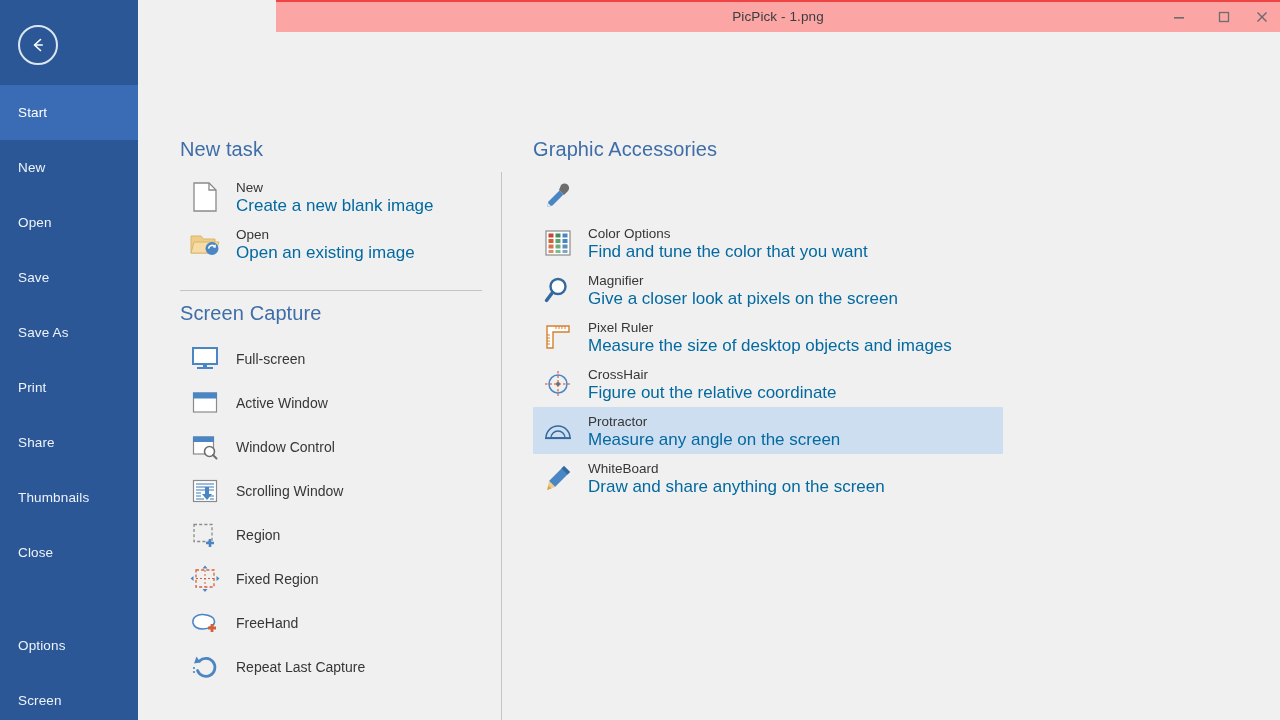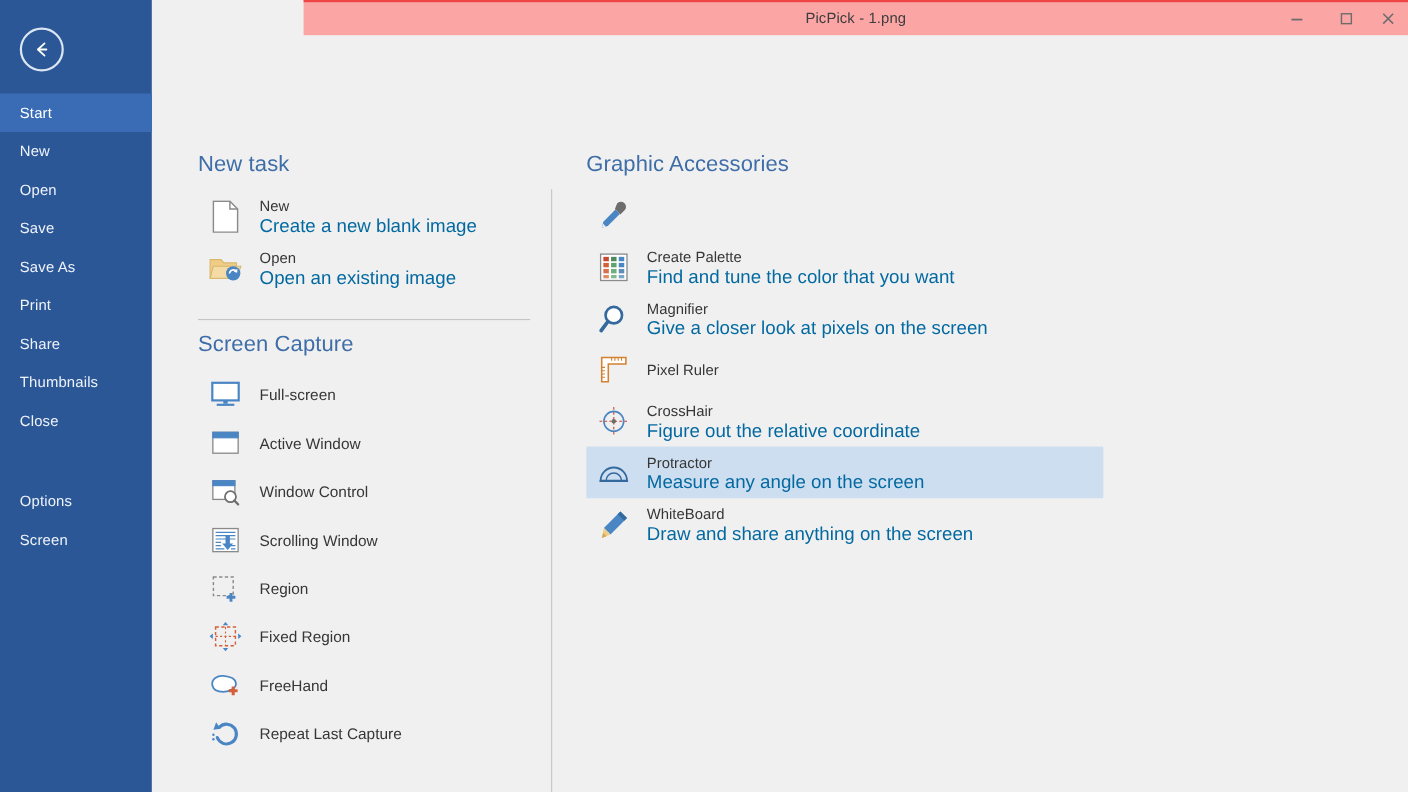--- a/index.html
+++ b/index.html
@@ -35,21 +35,21 @@
     width: 138px; height: 720px; background: #2b5797; flex: 0 0 138px;
     position: relative; z-index: 3;
   }
   #back-button {
     width: 40px; height: 40px; margin: 25px 0 0 18px;
     border: 2px solid #dce6f3; border-radius: 50%;
     display: flex; align-items: center; justify-content: center; cursor: pointer;
   }
   #nav { margin-top: 20px; }
   .nav-item {
-    height: 35px; display: flex; align-items: center;
+    height: 55px; display: flex; align-items: center;
     padding-left: 18px; color: #eef3fa; font-size: 13.5px;
     cursor: pointer; letter-spacing: .15px;
   }
   .nav-item.active { background: #3a6cb5; color: #ffffff; }
   .nav-gap { height: 38px; }
 
   
   #main {
     flex: 1; height: 720px; background: #f0f0f0; position: relative;
     padding-top: 32px;
@@ -368,21 +368,21 @@
               <rect x="18.5" y="10" width="5" height="4" fill="#4b86c4"></rect>
               <rect x="4.5" y="15.5" width="5" height="4" fill="#d9714f"></rect>
               <rect x="11.5" y="15.5" width="5" height="4" fill="#6fae7f"></rect>
               <rect x="18.5" y="15.5" width="5" height="4" fill="#5e8fb8"></rect>
               <rect x="4.5" y="21" width="5" height="3" fill="#e08a66"></rect>
               <rect x="11.5" y="21" width="5" height="3" fill="#7fbb8e"></rect>
               <rect x="18.5" y="21" width="5" height="3" fill="#7aa6c9"></rect>
             </svg>
           </span>
           <span class="task-text">
-            <span class="task-title">Create Palette</span>
+            <span class="task-title">Color Options</span>
             <span class="task-desc">Find and tune the color that you want</span>
           </span>
         </div>
 
         <div class="task two-line">
           <span class="task-icon">
             <svg width="30" height="30" viewBox="0 0 30 30">
               <circle cx="15" cy="11.5" r="7.5" fill="#ffffff" stroke="#34699e" stroke-width="2.4"></circle>
               <line x1="9.5" y1="17.5" x2="3.5" y2="25.5" stroke="#34699e" stroke-width="3.4" stroke-linecap="round"></line>
             </svg>
@@ -404,20 +404,21 @@
                 <line x1="21" y1="3" x2="21" y2="6"></line>
                 <line x1="3" y1="12" x2="6" y2="12"></line>
                 <line x1="3" y1="15" x2="6" y2="15"></line>
                 <line x1="3" y1="18" x2="6" y2="18"></line>
                 <line x1="3" y1="21" x2="6" y2="21"></line>
               </g>
             </svg>
           </span>
           <span class="task-text">
             <span class="task-title">Pixel Ruler</span>
+            <span class="task-desc">Measure the size of desktop objects and images</span>
           </span>
         </div>
 
         <div class="task two-line">
           <span class="task-icon">
             <svg width="30" height="30" viewBox="0 0 30 30">
               <circle cx="15" cy="15" r="9" fill="none" stroke="#4b86c4" stroke-width="1.5"></circle>
               <line x1="15" y1="2" x2="15" y2="28" stroke="#c9472f" stroke-width="1" stroke-dasharray="2.5 2"></line>
               <line x1="2" y1="15" x2="28" y2="15" stroke="#c9472f" stroke-width="1" stroke-dasharray="2.5 2"></line>
               <circle cx="15" cy="15" r="2" fill="#6d6d6d"></circle>

